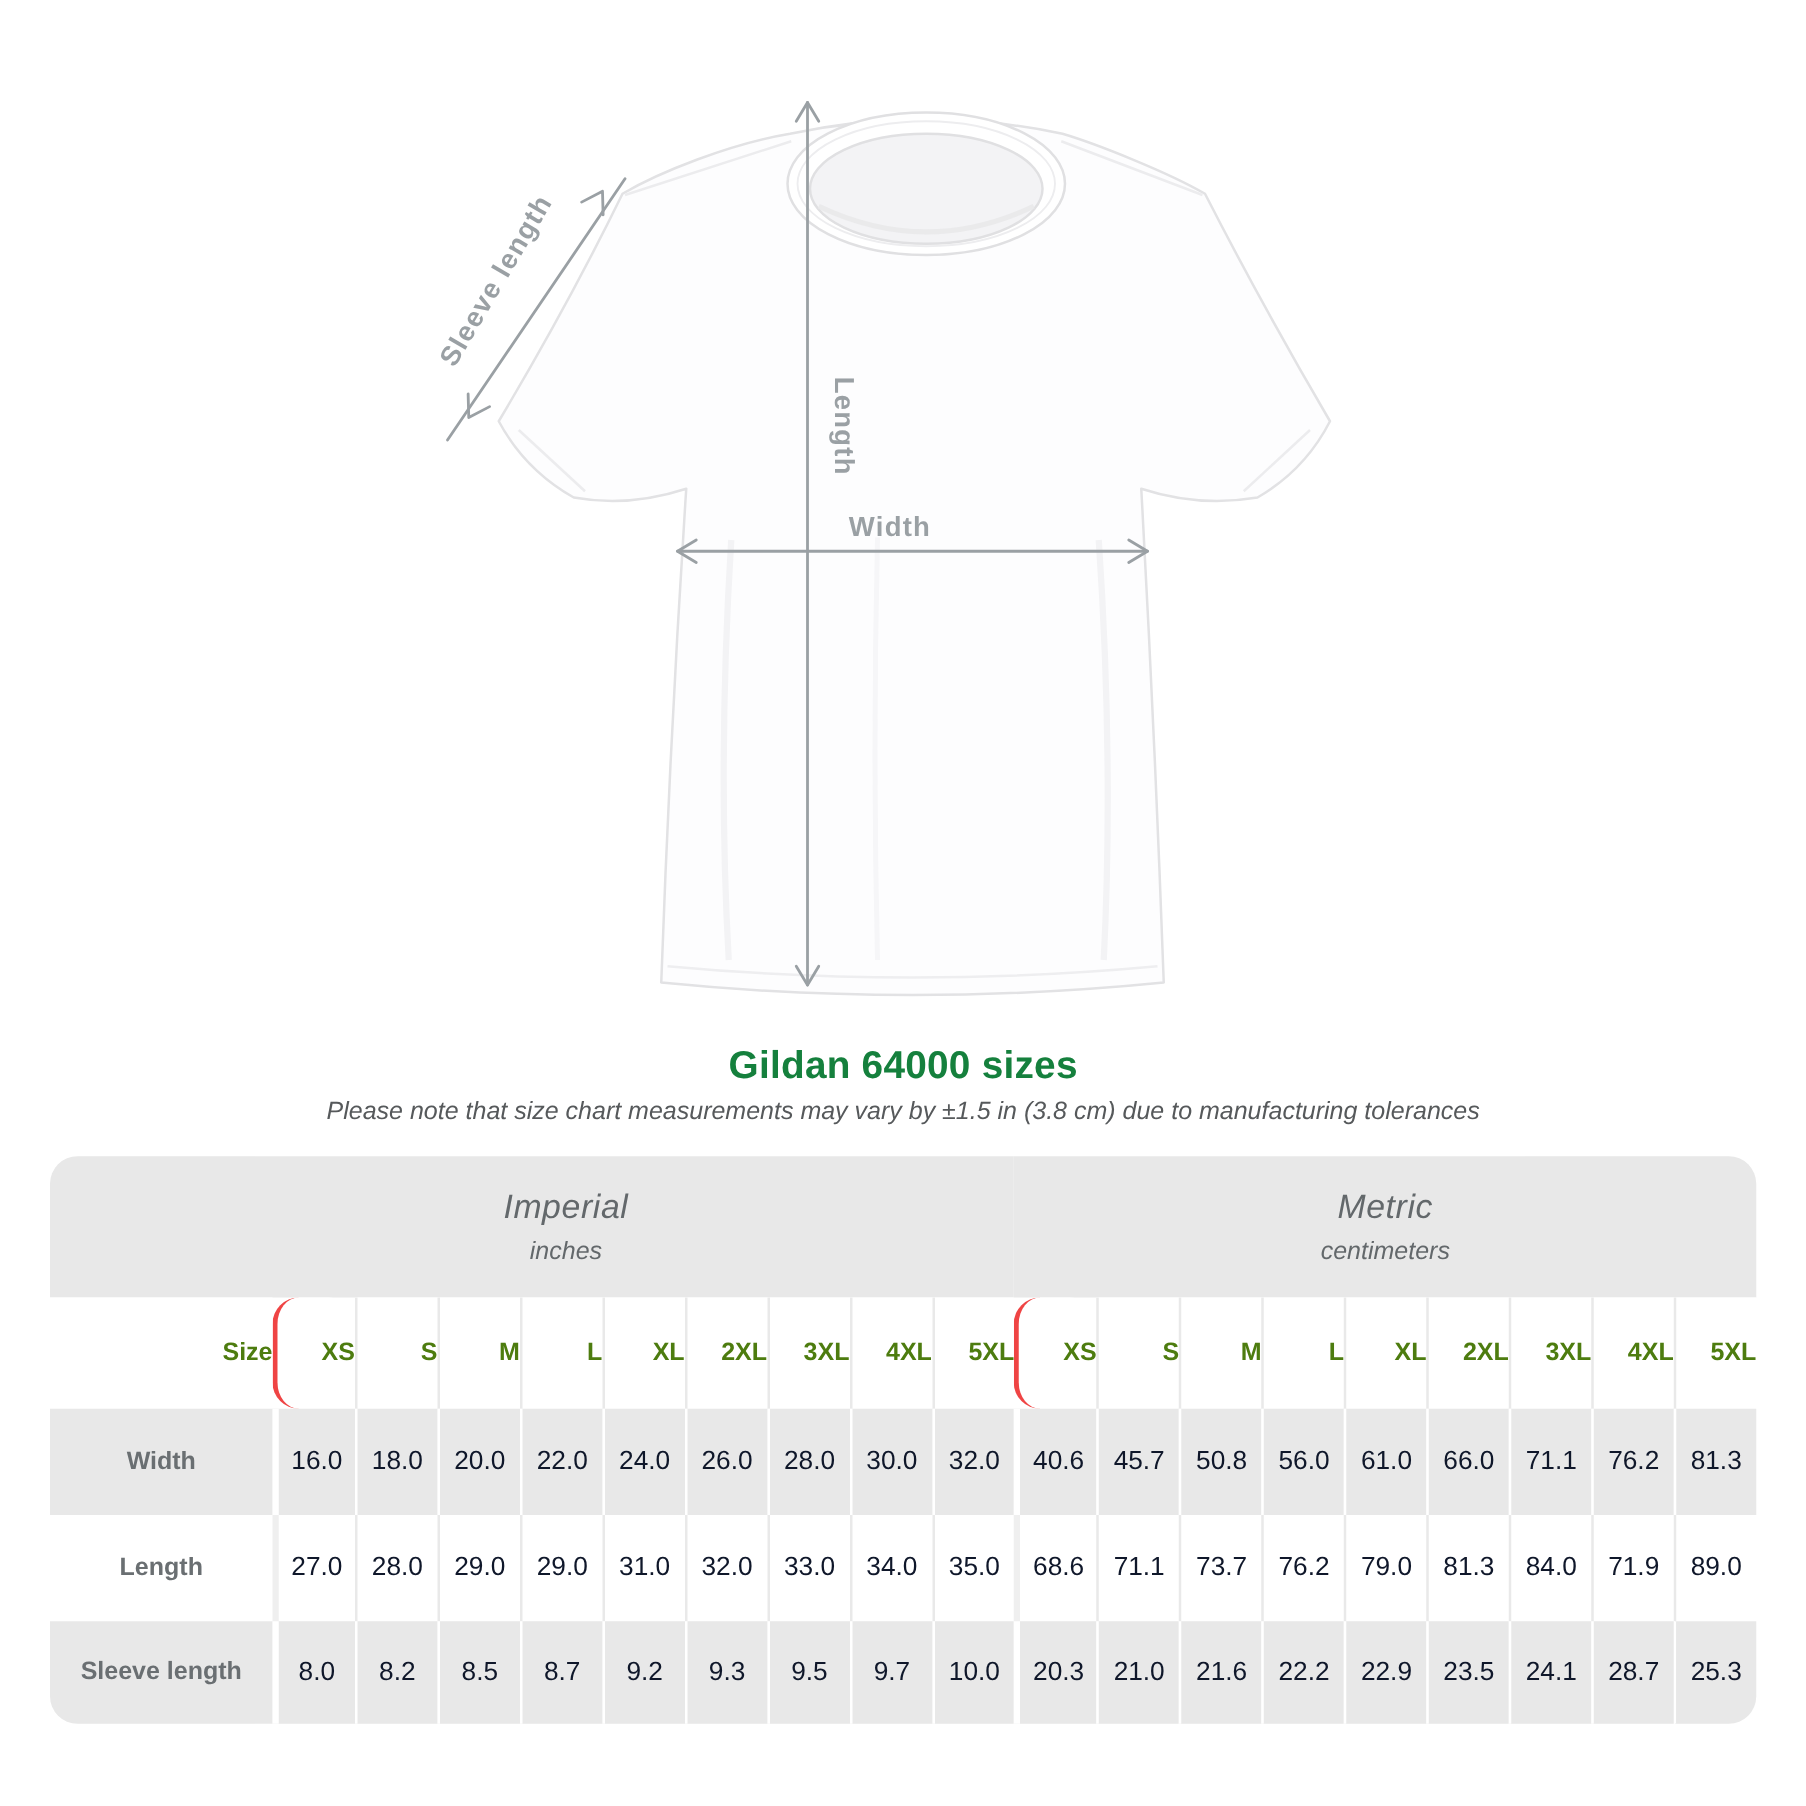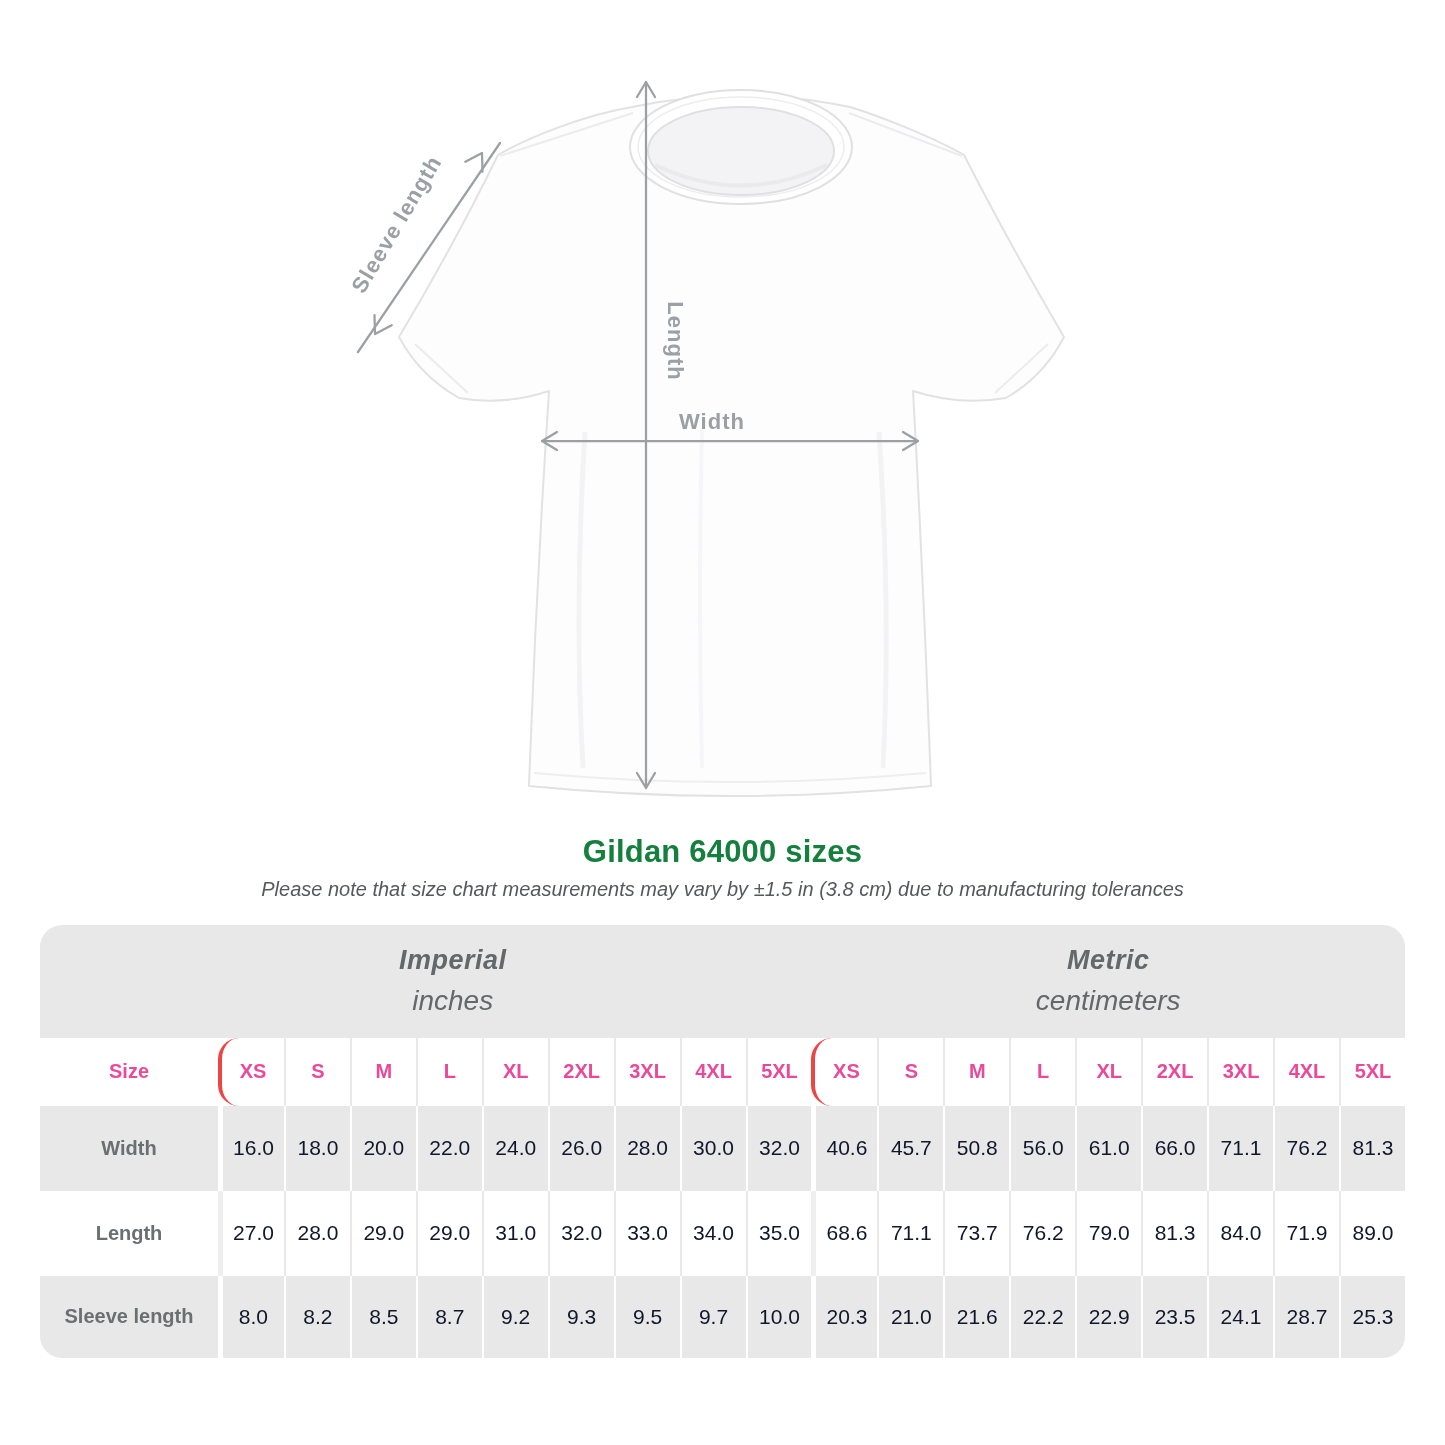--- a/index.html
+++ b/index.html
@@ -25,24 +25,24 @@
   .table-wrap{margin:24px 40px 0 40px;}
   table.sizes{
     width:1365px;table-layout:fixed;border-collapse:separate;border-spacing:0;
   }
   col.c-label{width:178px;}
   th,td{padding:0;text-align:center;vertical-align:middle;font-family:"Liberation Sans",sans-serif;}
   
   tr.band th{height:113px;background:#e8e8e8;}
   tr.band th.band-left{border-top-left-radius:22px;padding-left:54px;}
   tr.band th.band-right{border-top-right-radius:22px;}
-  .section-name{font-size:27px;font-weight:bold;font-style:italic;color:#63686b;letter-spacing:.5px;}
-  .section-unit{font-size:28px;font-style:italic;font-weight:normal;color:#63686b;margin-top:9px;}
-  
-  tr.sizehead th{height:68px;background:#ffffff;font-size:20px;font-weight:bold;color:#ec4899;}
+  .section-name{font-size:27px;font-weight:normal;font-style:italic;color:#63686b;letter-spacing:.5px;}
+  .section-unit{font-size:20px;font-style:italic;font-weight:normal;color:#63686b;margin-top:9px;}
+  
+  tr.sizehead th{height:89px;background:#ffffff;font-size:20px;font-weight:bold;color:#4d7c0f;text-align:right;}
   tr.sizehead th.sep{border-left:2px solid #e9e9e9;}
   tr.sizehead th.gapL{border-left:4px solid #ef4444;border-radius:21px;}
   
   tr.data th{font-size:20px;font-weight:bold;color:#6a6f72;}
   tr.data td{font-size:21px;font-weight:normal;color:#0f172a;}
   tr.r-gray th,tr.r-gray td{height:85px;background:#e8e8e8;}
   tr.r-white th,tr.r-white td{height:85px;background:#ffffff;}
   tr.r-gray td.sep{border-left:2px solid #ffffff;}
   tr.r-gray td.gapL{border-left:5px solid #ffffff;}
   tr.r-white td.sep{border-left:2px solid #e9e9e9;}

